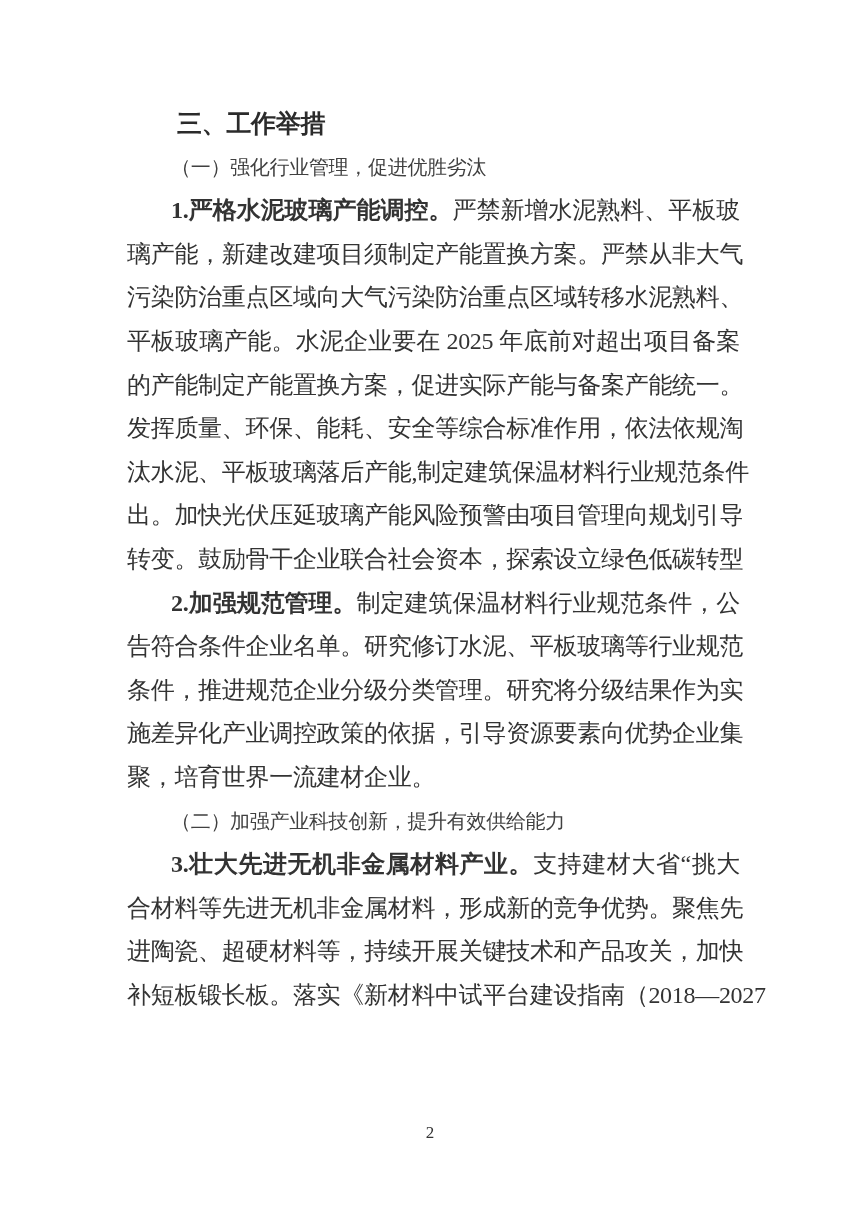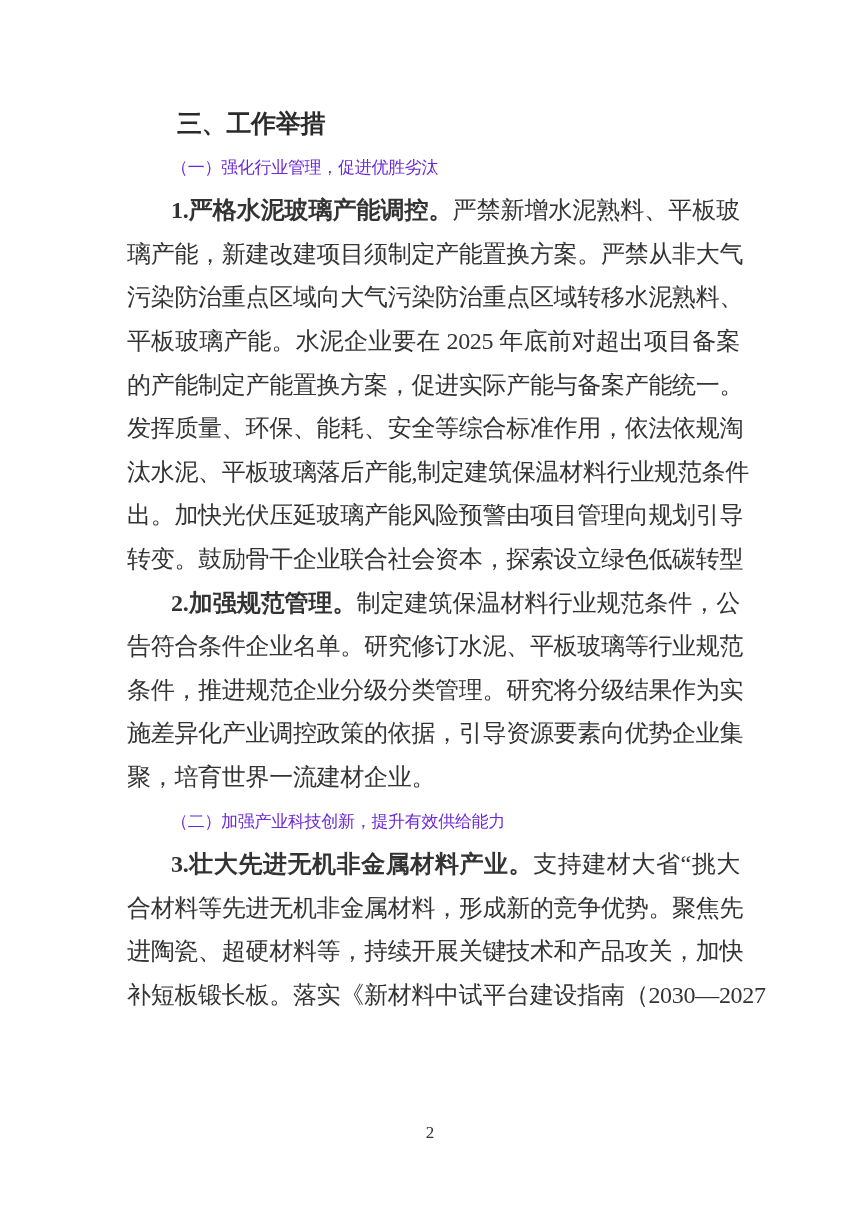--- a/index.html
+++ b/index.html
@@ -37,22 +37,22 @@
   }
   .indent { text-indent: 44px; }
   .h {
     font-family: "Liberation Sans", "DejaVu Sans", sans-serif;
     font-weight: 700;
     font-size: 25px;
     text-indent: 50px;
     color: #2b2b2b;
   }
   .k {
-    font-size: 17px;
-    color: #6d28d9;
+    font-size: 20px;
+    color: #404040;
   }
   .lead { font-weight: 700; }
   .pageno {
     position: absolute;
     top: 1122px;
     left: 0;
     width: 860px;
     height: 22px;
     line-height: 22px;
     text-align: center;
@@ -83,17 +83,17 @@
   <div class="line">告符合条件企业名单。研究修订水泥、平板玻璃等行业规范</div>
   <div class="line">条件，推进规范企业分级分类管理。研究将分级结果作为实</div>
   <div class="line">施差异化产业调控政策的依据，引导资源要素向优势企业集</div>
   <div class="line nj">聚，培育世界一流建材企业。</div>
 
   <div class="line k nj indent">（二）加强产业科技创新，提升有效供给能力</div>
 
   <div class="line indent"><span class="lead">3.壮大先进无机非金属材料产业。</span><span>支持建材大省“挑大</span></div>
   <div class="line">合材料等先进无机非金属材料，形成新的竞争优势。聚焦先</div>
   <div class="line">进陶瓷、超硬材料等，持续开展关键技术和产品攻关，加快</div>
-  <div class="line">补短板锻长板。落实《新材料中试平台建设指南（2030—2027</div>
+  <div class="line">补短板锻长板。落实《新材料中试平台建设指南（2018—2027</div>
 
 </div>
 
 <div class="pageno">2</div>
 
 </body></html>

